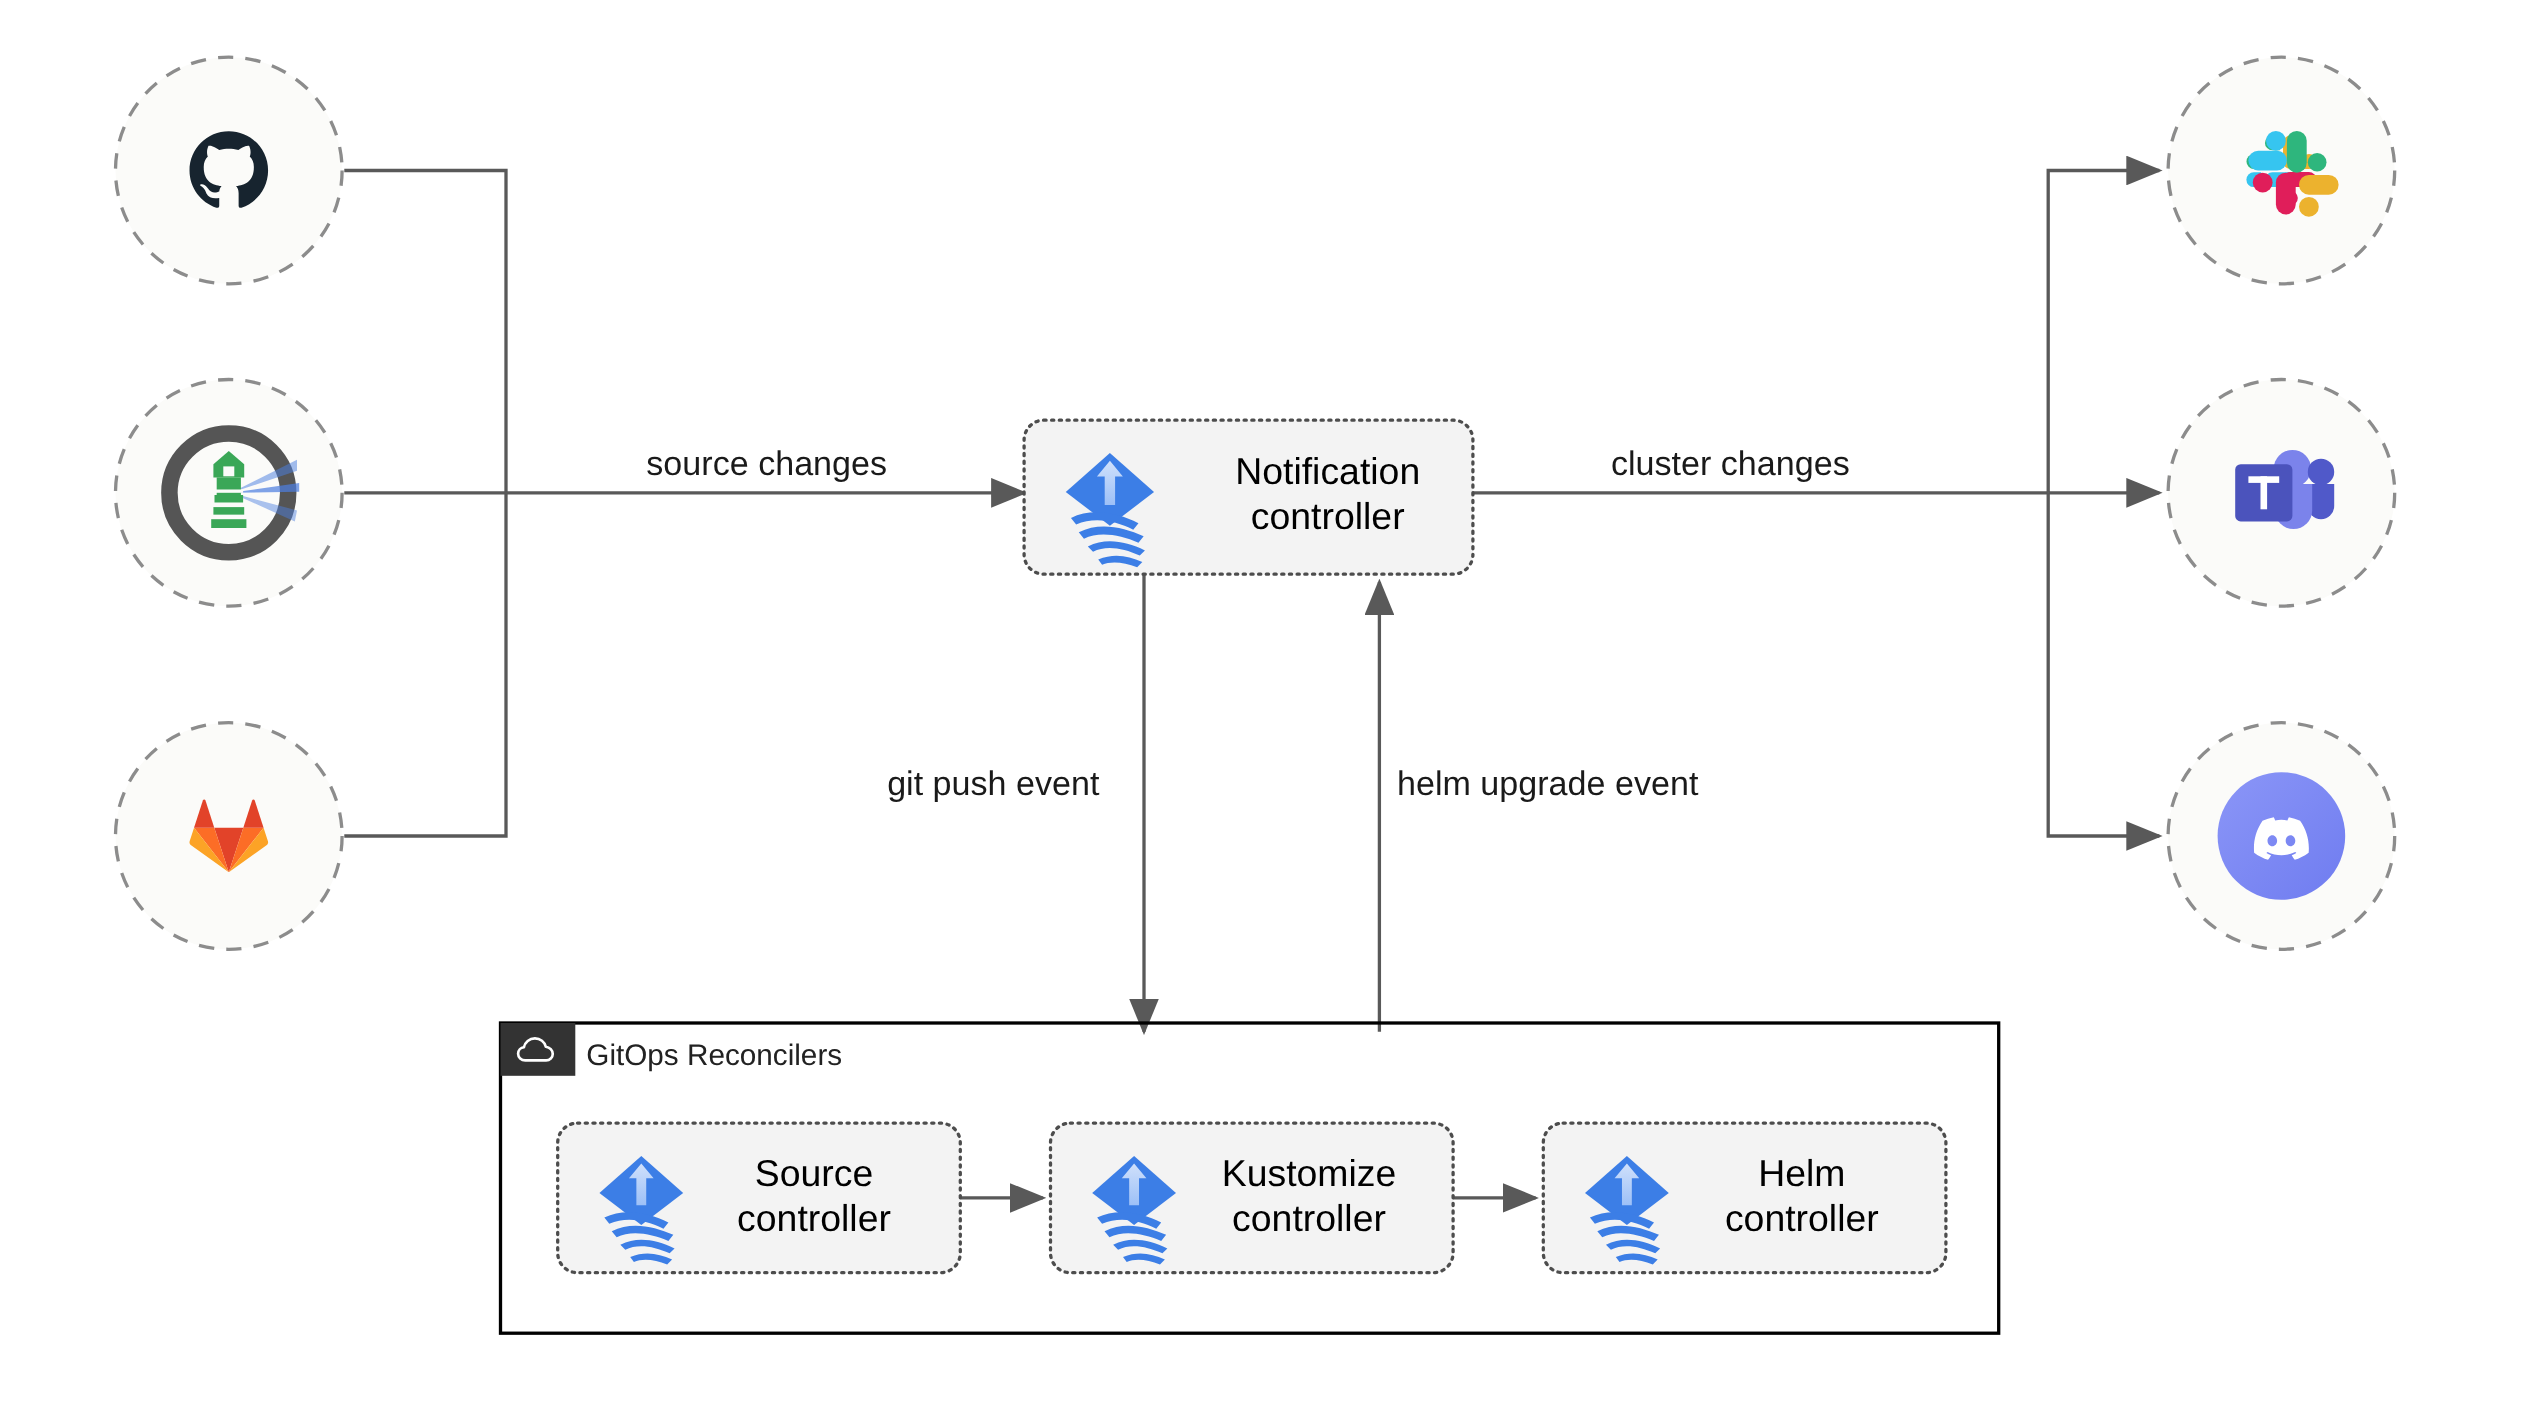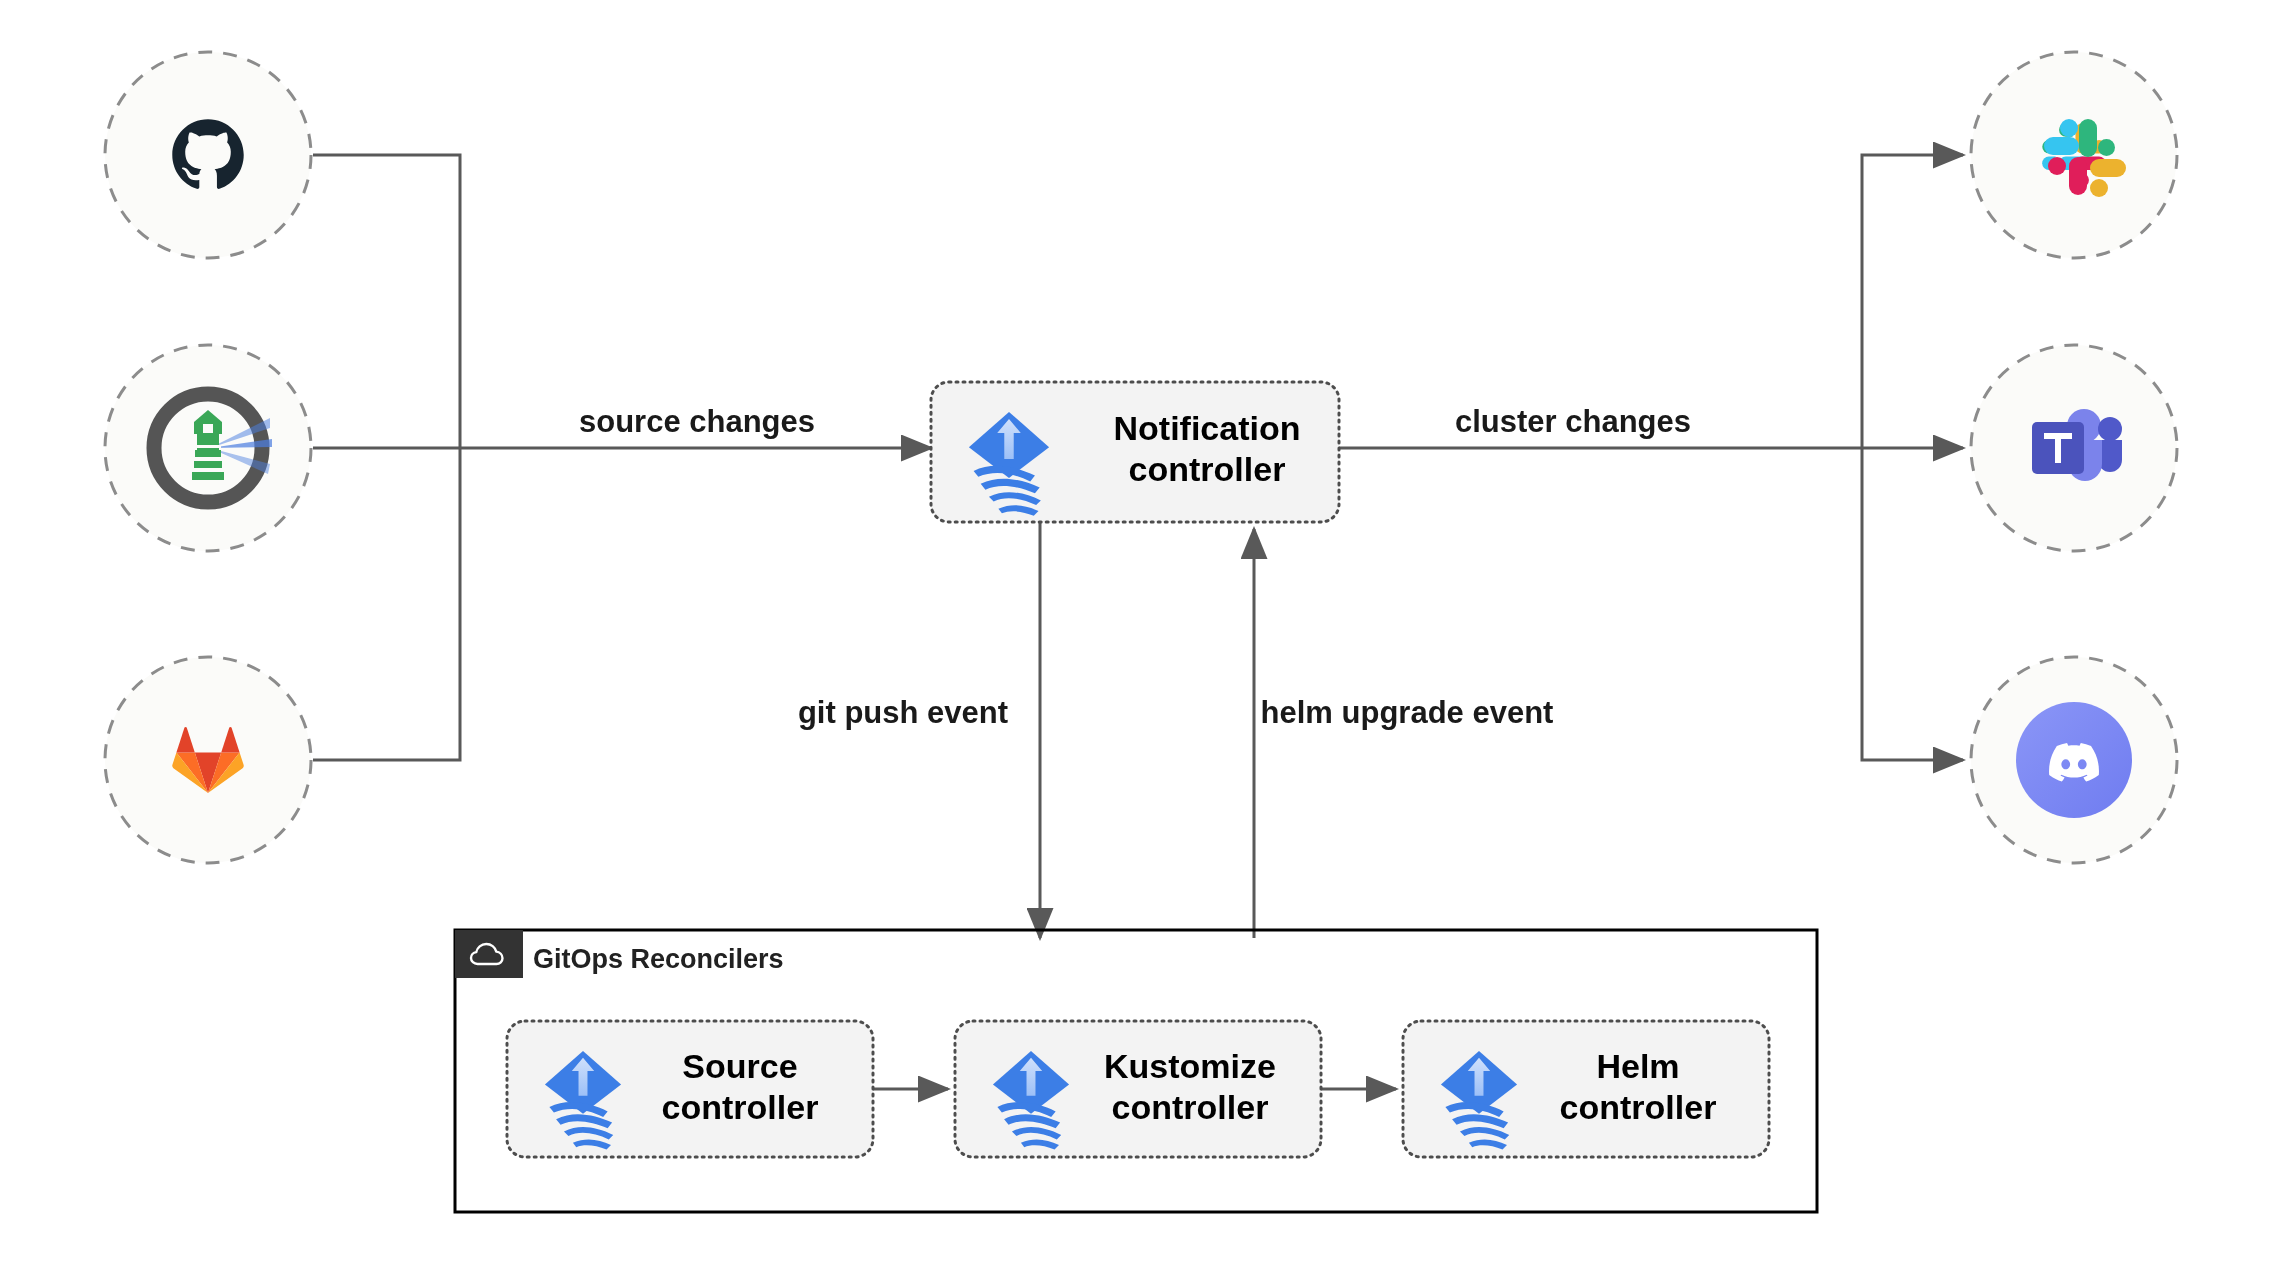--- a/index.html
+++ b/index.html
@@ -7,21 +7,20 @@
     padding: 0;
     background: #ffffff;
   }
   #canvas {
     position: relative;
     width: 2292px;
     height: 1284px;
     background: #ffffff;
     font-family: "Liberation Sans", sans-serif;
     overflow: hidden;
-    font-weight: bold;
   }
   svg.layer {
     position: absolute;
     top: 0;
     left: 0;
     width: 2292px;
     height: 1284px;
   }
   .edge-label {
     font-family: "Liberation Sans", sans-serif;

